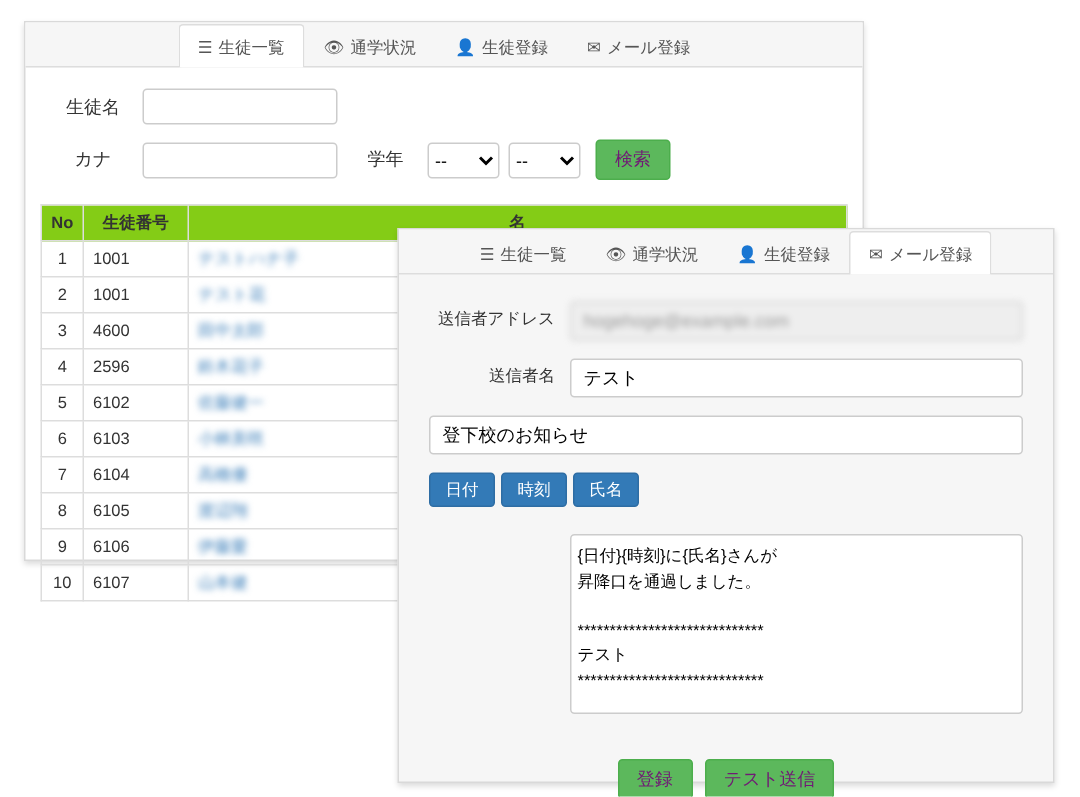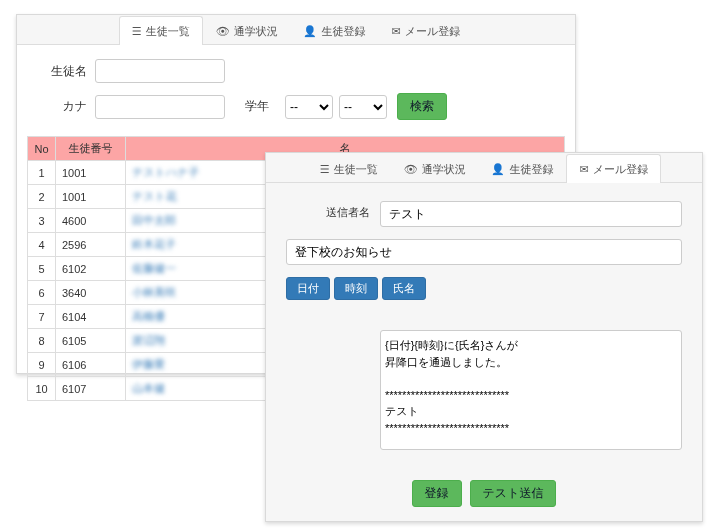--- a/index.html
+++ b/index.html
@@ -56,59 +56,59 @@
   }
   .tab.active {
     background: #fff;
     border-color: #ddd;
     border-radius: 3px 3px 0 0;
     color: #555;
   }
   .tab .ico { font-size: 11px; display:inline-block; }
   .form-area { padding: 14px 20px 6px; }
   .form-row { display:flex; align-items:center; margin-bottom:10px; }
-  .form-row .lbl { width: 50px; text-align:right; margin-right:8px; color:#333; font-size:12px;}
+  .form-row .lbl { width: 50px; text-align:center; margin-right:8px; color:#333; font-size:12px;}
   .text-input {
     height: 24px;
     border: 1px solid #ccc;
     border-radius: 3px;
     padding: 2px 6px;
     font-size: 12px;
     background: #fff;
   }
   .text-input.w1 { width: 130px; }
   .sel { height: 24px; border:1px solid #ccc; border-radius:3px; font-size:12px; width:48px; background:#fff; }
   .btn {
     display:inline-flex;
     align-items:center;
     justify-content:center;
     padding: 4px 12px;
     border-radius:3px;
     font-size:12px;
     cursor:pointer;
     border:1px solid transparent;
   }
-  .btn-green { background:#5cb85c; color:#0f172a; border-color:#4cae4c; }
+  .btn-green { background:#5cb85c; color:#701a75; border-color:#4cae4c; }
   .btn-blue  { background:#337ab7; color:#fff; border-color:#2e6da4; padding:3px 10px; font-size:11px; }
   .table-wrap { padding: 0 10px; }
   table.grid {
     width: 100%;
     border-collapse: collapse;
     font-size: 11px;
   }
   table.grid th, table.grid td {
     border: 1px solid #ddd;
     padding: 4px 6px;
     text-align: left;
     height: 20px;
   }
   table.grid th {
-    background: #fca5a5;
+    background: #84cc16;
     text-align: center;
-    font-weight: normal;
+    font-weight: bold;
   }
   table.grid td.no { text-align:center; width:28px; }
   table.grid td.num { width:70px; }
   .blur-link {
     color:#347ab7;
     filter: blur(2px);
     display:inline-block;
   }
   
   .front-body { padding: 18px 20px 8px; }
@@ -129,21 +129,21 @@
     border:1px solid #ccc;
     border-radius:3px;
     padding:6px 4px;
     font-size:11px;
     background:#fff;
     height:120px;
     line-height:1.5;
     resize:none;
     font-family:inherit;
   }
-  .insert-btns { display:flex; gap:4px; margin-bottom:18px; flex:1;}
+  .insert-btns { display:flex; gap:4px; margin-bottom:6px; flex:1;}
   .footer-btns {
     display:flex;
     justify-content:center;
     gap:8px;
     padding:10px 0;
   }
 </style>
 </head>
 <body>
 
@@ -212,21 +212,21 @@
             <td class="num">2596</td>
             <td><span class="blur-link">鈴木花子</span></td>
           </tr>
           <tr>
             <td class="no">5</td>
             <td class="num">6102</td>
             <td><span class="blur-link">佐藤健一</span></td>
           </tr>
           <tr>
             <td class="no">6</td>
-            <td class="num">3640</td>
+            <td class="num">6103</td>
             <td><span class="blur-link">小林美咲</span></td>
           </tr>
           <tr>
             <td class="no">7</td>
             <td class="num">6104</td>
             <td><span class="blur-link">高橋優</span></td>
           </tr>
           <tr>
             <td class="no">8</td>
             <td class="num">6105</td>
@@ -261,20 +261,24 @@
       <span class="ico">👤</span>
       <span>生徒登録</span>
     </div>
     <div class="tab active">
       <span class="ico">✉</span>
       <span>メール登録</span>
     </div>
   </div>
 
   <div class="front-body">
+    <div class="frow">
+      <span class="flbl">送信者アドレス</span>
+      <input class="finput readonly" readonly="" value="hogehoge@example.com" style="">
+    </div>
     <div class="frow">
       <span class="flbl">送信者名</span>
       <input class="finput" value="テスト" style="">
     </div>
     <div class="frow">
       <input class="finput" value="登下校のお知らせ" style="">
     </div>
     <div class="frow">
       <div class="insert-btns">
         <span class="btn btn-blue">日付</span>

